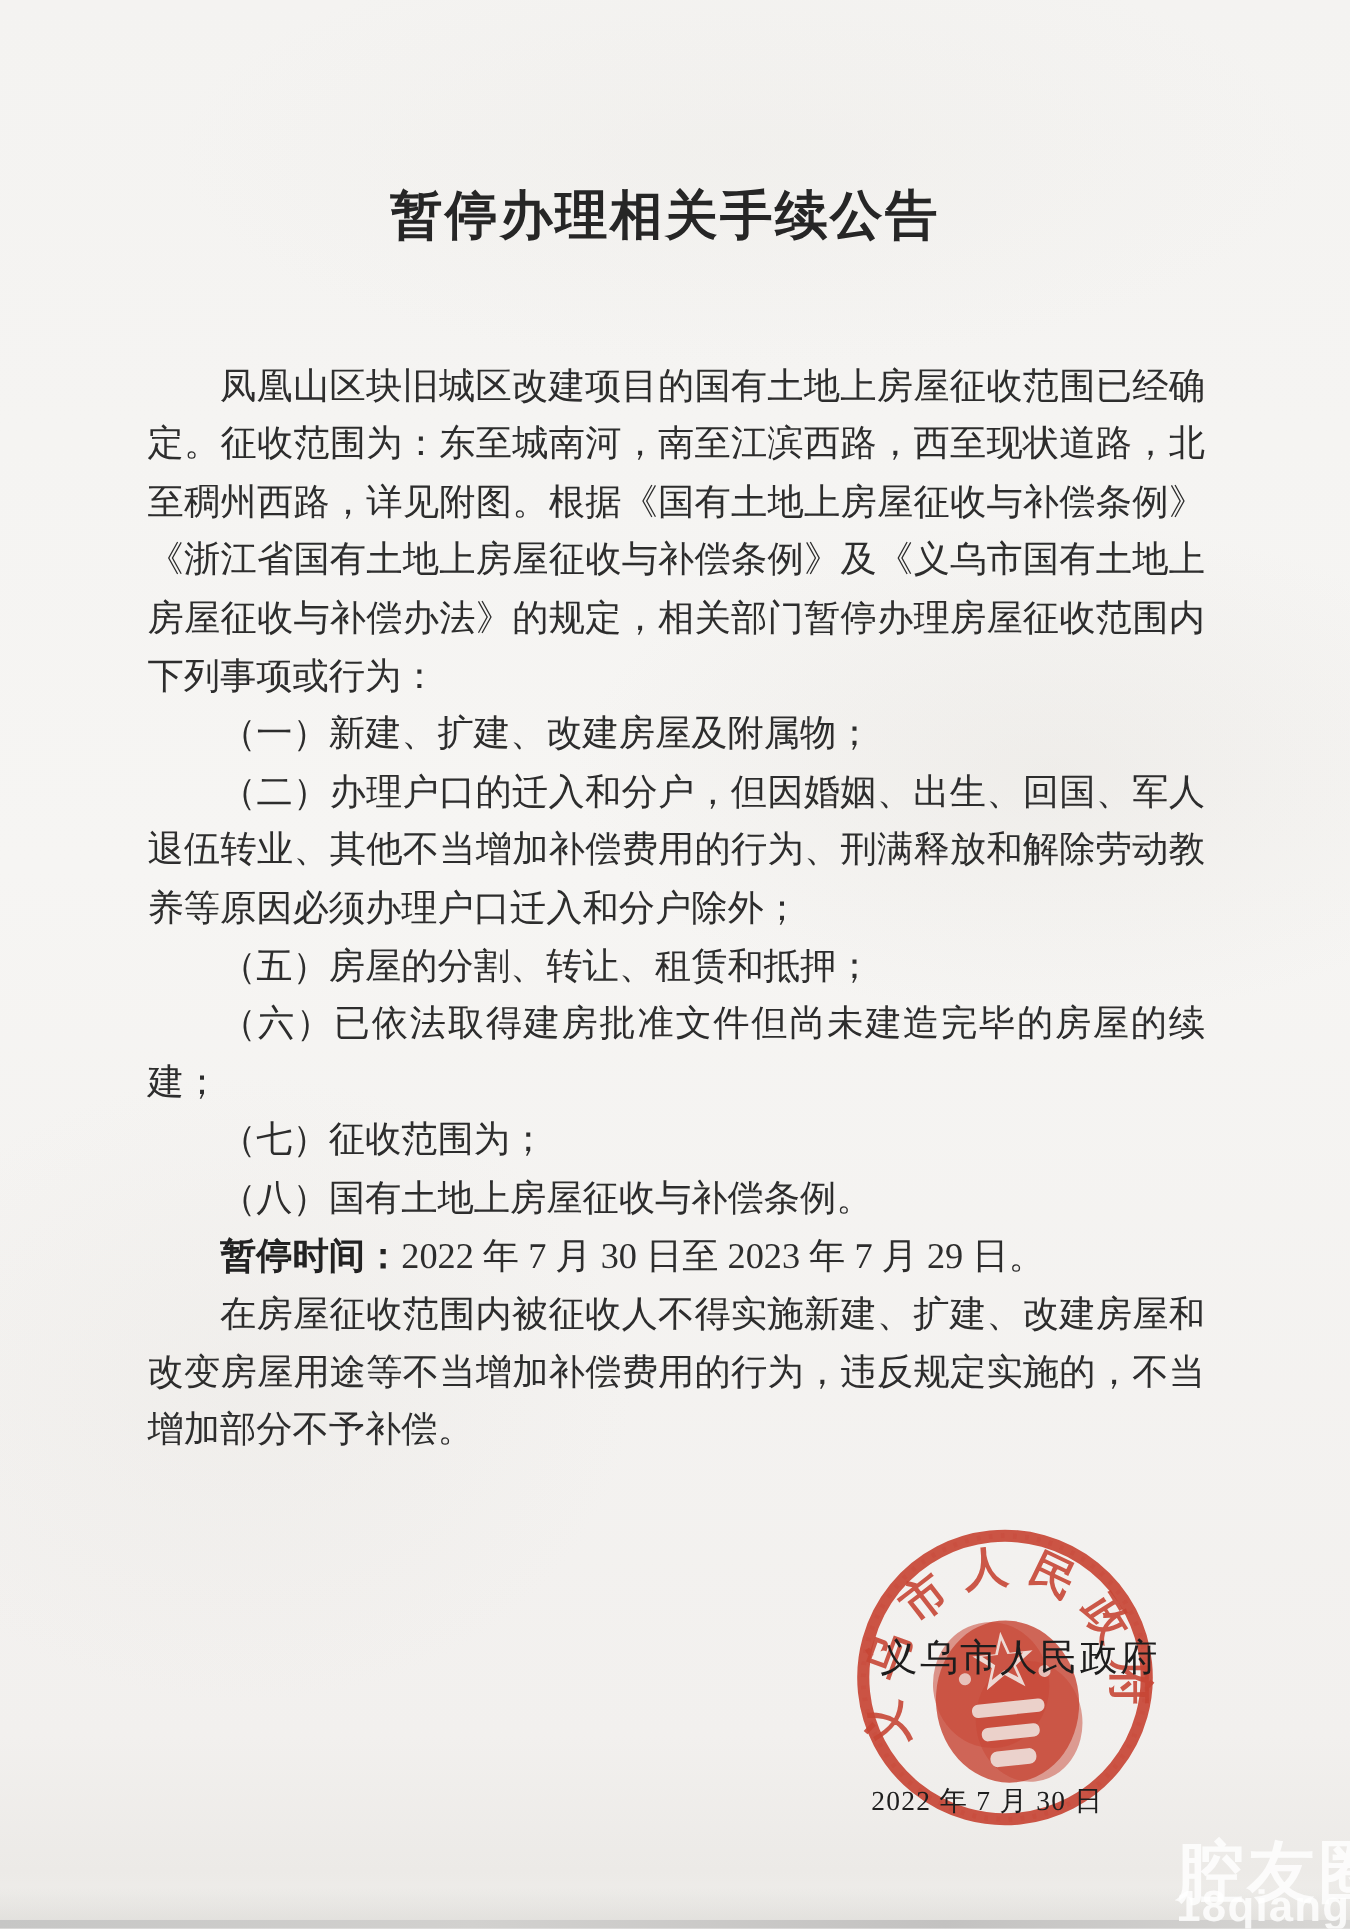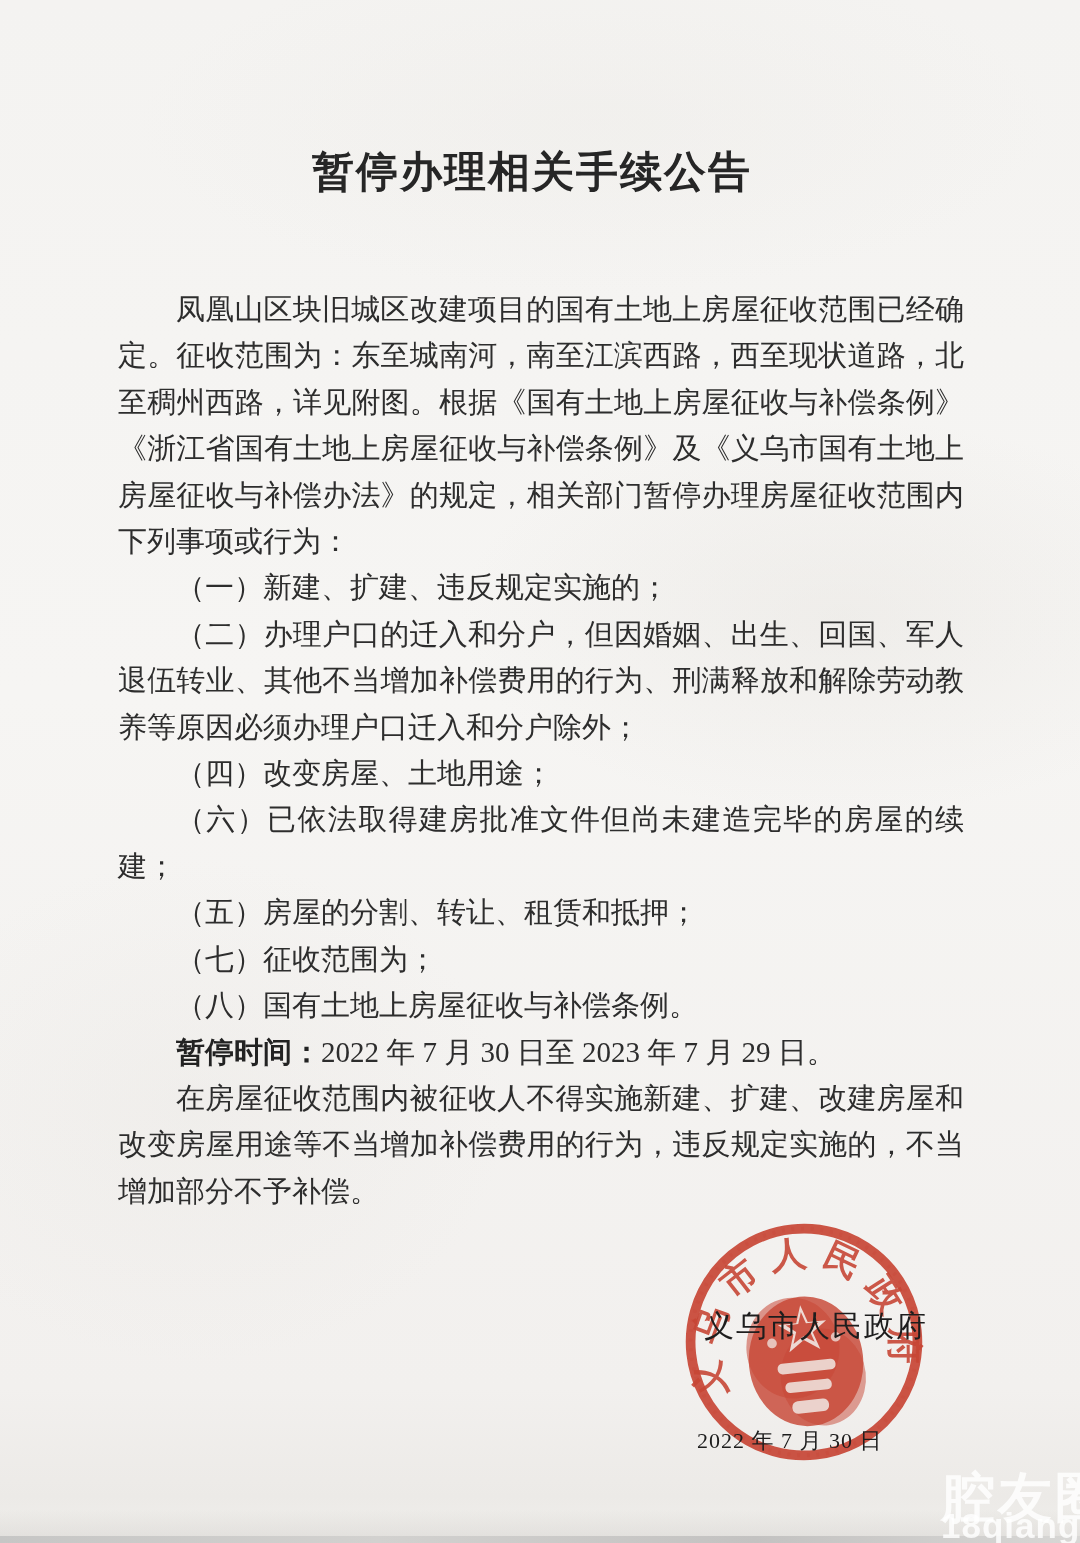--- a/index.html
+++ b/index.html
@@ -59,25 +59,24 @@
 </style>
 </head>
 <body>
 
 <div class="page">
 
   <h1 class="title">暂停办理相关手续公告</h1>
 
   <div class="body-text">
     <p>凤凰山区块旧城区改建项目的国有土地上房屋征收范围已经确定。征收范围为：东至城南河，南至江滨西路，西至现状道路，北至稠州西路，详见附图。根据《国有土地上房屋征收与补偿条例》《浙江省国有土地上房屋征收与补偿条例》及《义乌市国有土地上房屋征收与补偿办法》的规定，相关部门暂停办理房屋征收范围内下列事项或行为：</p>
-    <p>（一）新建、扩建、违反规定实施的；</p>
+    <p>（一）新建、扩建、改建房屋及附属物；</p>
     <p>（二）办理户口的迁入和分户，但因婚姻、出生、回国、军人退伍转业、其他不当增加补偿费用的行为、刑满释放和解除劳动教养等原因必须办理户口迁入和分户除外；</p>
-    <p>（四）改变房屋、土地用途；</p>
+    <p>（五）房屋的分割、转让、租赁和抵押；</p>
     <p>（六）已依法取得建房批准文件但尚未建造完毕的房屋的续建；</p>
-    <p>（五）房屋的分割、转让、租赁和抵押；</p>
     <p>（七）征收范围为；</p>
     <p>（八）国有土地上房屋征收与补偿条例。</p>
     <p><span class="suspension-label">暂停时间：</span><span>2022 年 7 月 30 日至 2023 年 7 月 29 日。</span></p>
     <p>在房屋征收范围内被征收人不得实施新建、扩建、改建房屋和改变房屋用途等不当增加补偿费用的行为，违反规定实施的，不当增加部分不予补偿。</p>
   </div>
 
   <svg class="seal" viewBox="0 0 260 260" aria-hidden="true">
 
     <circle cx="130" cy="130" r="117" fill="none" stroke="#c43a28" stroke-width="10" opacity="0.92"></circle>
     <circle cx="130" cy="130" r="117" fill="none" stroke="#c43a28" stroke-width="4" opacity="0.35" stroke-dasharray="3 7"></circle>

